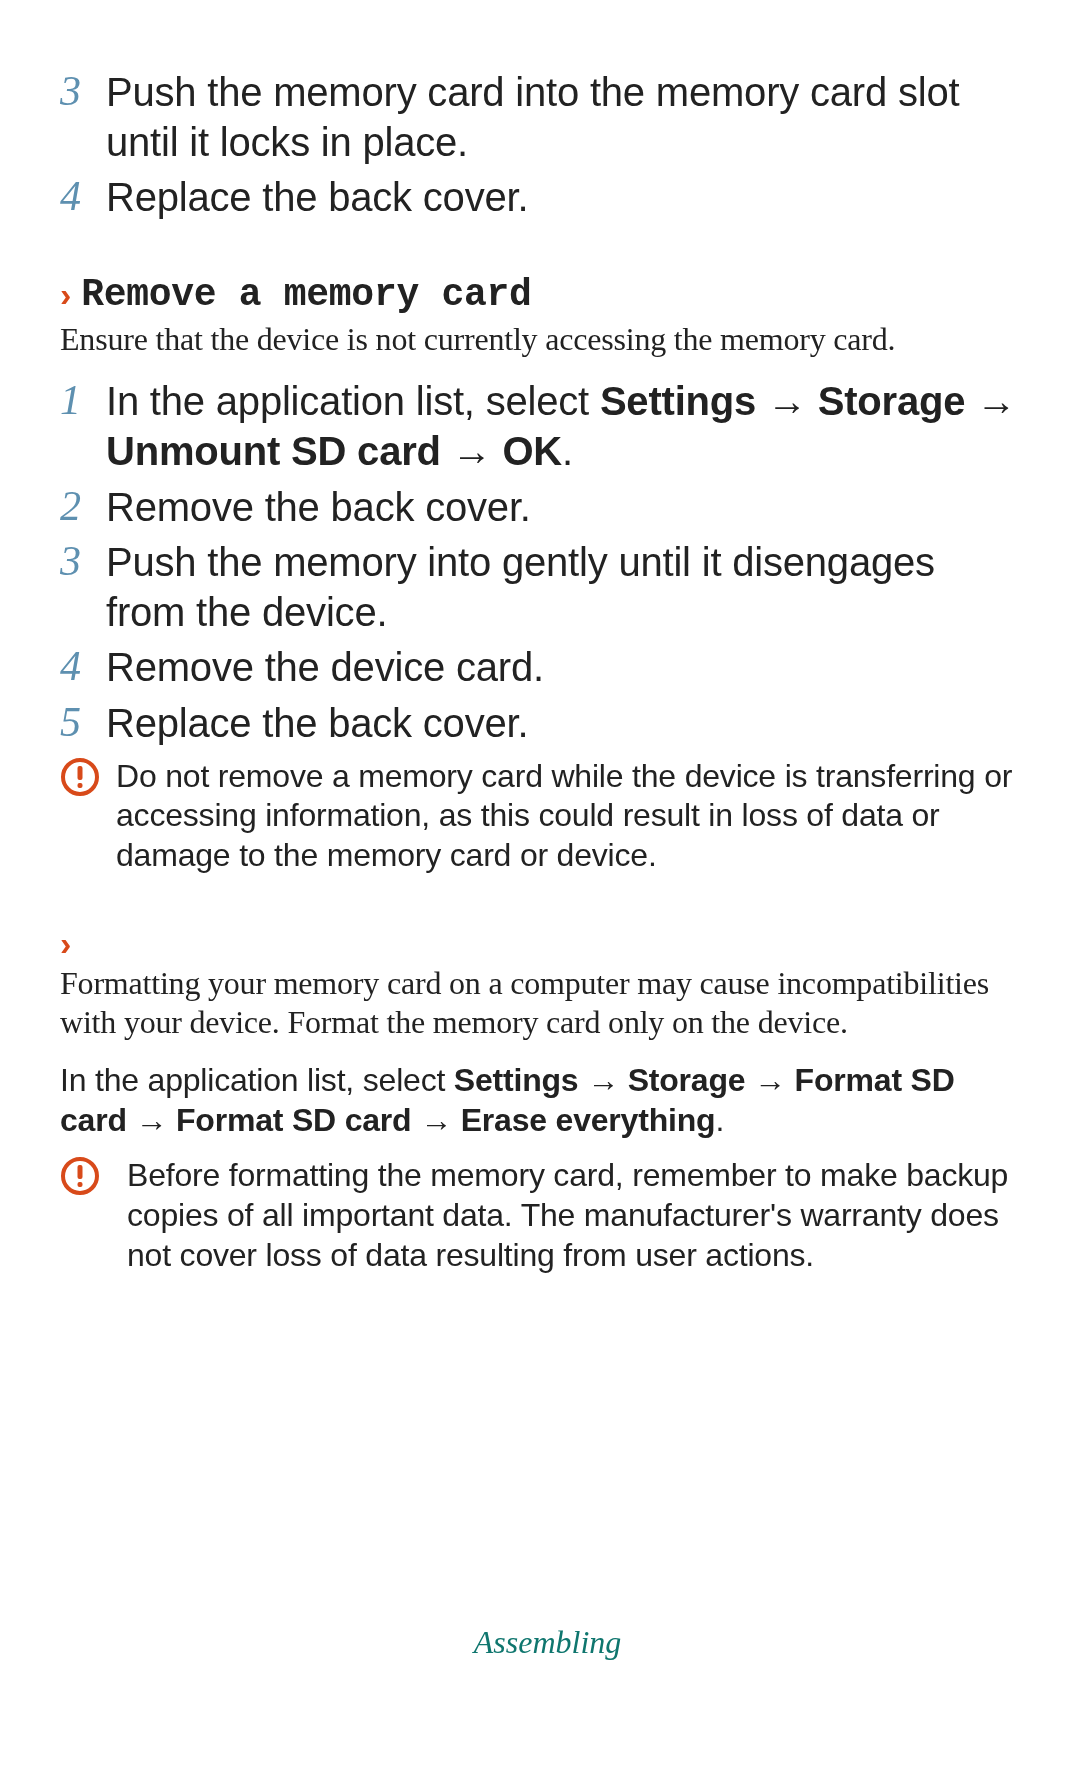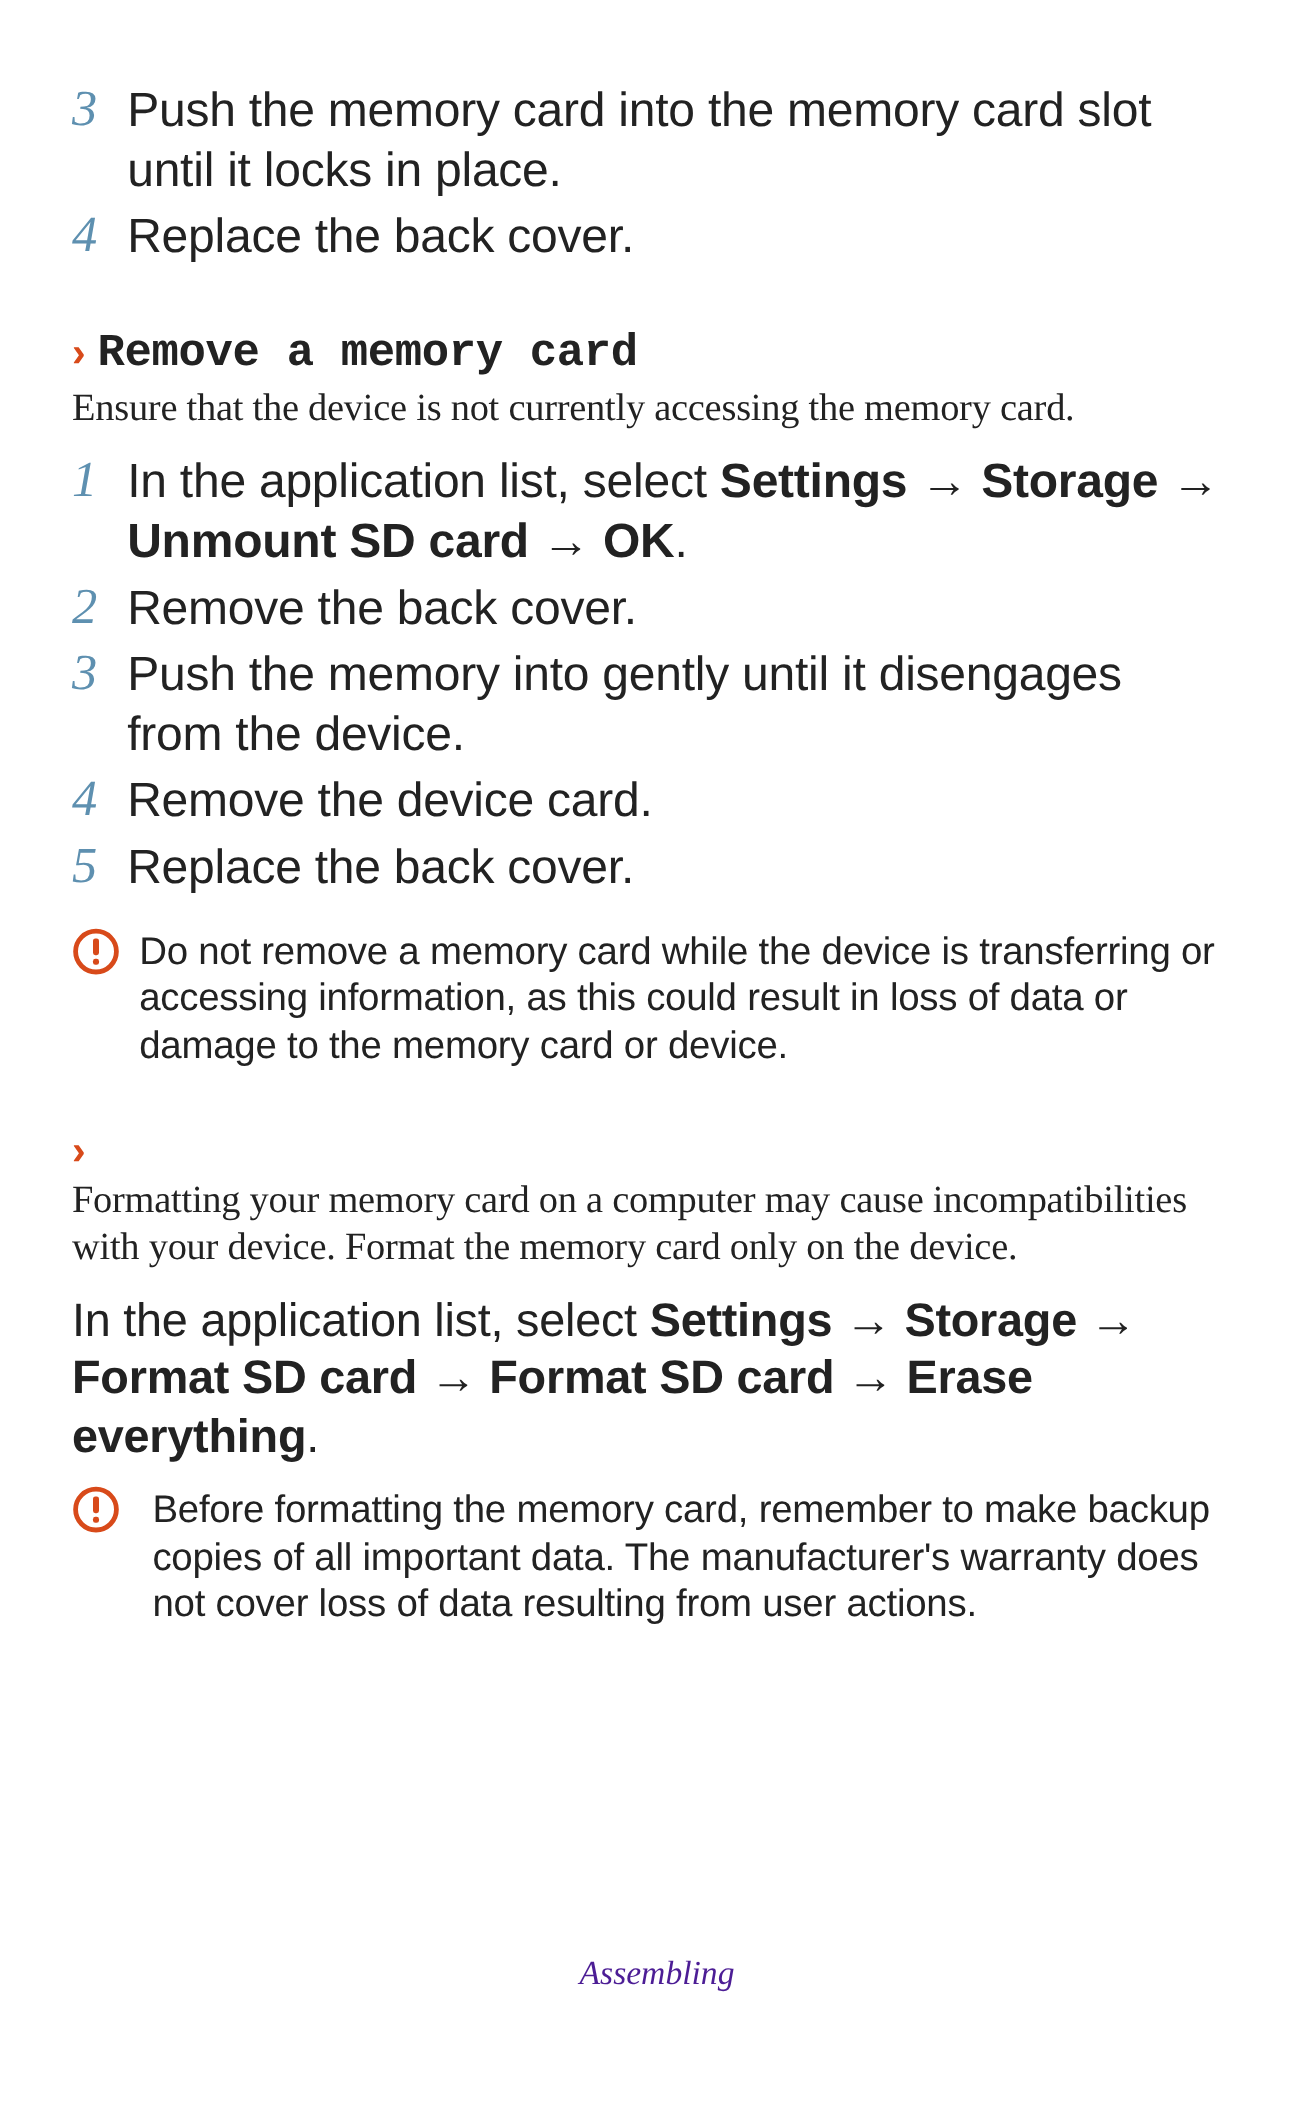--- a/index.html
+++ b/index.html
@@ -6,27 +6,27 @@
   html, body { width: 1080px; height: 1771px; background: #fff; font-family: "Segoe UI", "Helvetica Neue", Arial, sans-serif; color: #222; }
   .page { padding: 68px 60px 40px 60px; width: 1080px; height: 1771px; position: relative; }
   .step-list { list-style: none; }
   .step-item { display: flex; align-items: flex-start; margin-bottom: 6px; }
   .step-num { font-style: italic; font-family: Georgia, "Times New Roman", serif; font-size: 42px; color: #5e90b0; width: 46px; flex-shrink: 0; line-height: 1.1; text-align: left; }
   .step-text { font-size: 40px; line-height: 1.24; color: #222; flex: 1; letter-spacing: -0.2px; }
   .section-heading { display: flex; align-items: center; margin-top: 50px; margin-bottom: 4px; }
   .chevron { color: #d84a1a; font-size: 34px; font-weight: 700; margin-right: 10px; line-height: 1; }
   .heading-text { font-size: 38px; font-weight: 700; color: #222; letter-spacing: -0.3px; font-family: Liberation Mono, monospace; }
   .section-intro { font-size: 32px; line-height: 1.24; color: #222; margin-bottom: 18px; letter-spacing: -0.2px; font-family: Liberation Serif, serif; }
-  .callout { display: flex; align-items: flex-start; margin-top: 24px; }
+  .callout { display: flex; align-items: flex-start; margin-top: 8px; }
   .callout-icon { width: 56px; flex-shrink: 0; }
   .callout-icon svg { width: 40px; height: 40px; }
   .callout-text { font-size: 32px; line-height: 1.24; color: #222; flex: 1; letter-spacing: -0.2px; }
-  .format-path { font-size: 39px; line-height: 1.24; color: #222; letter-spacing: -0.2px; }
+  .format-path { font-size: 32px; line-height: 1.24; color: #222; letter-spacing: -0.2px; }
   b { font-weight: 700; }
-  .footer { position: absolute; bottom: 110px; left: 0; right: 0; text-align: center; font-style: italic; font-family: Georgia, "Times New Roman", serif; color: #4c1d95; font-size: 28px; padding-left: 15px; }
+  .footer { position: absolute; bottom: 110px; left: 0; right: 0; text-align: center; font-style: italic; font-family: Georgia, "Times New Roman", serif; color: #0f766e; font-size: 32px; padding-left: 15px; }
   .warning-svg circle { fill: none; stroke: #d84a1a; stroke-width: 4; }
   .warning-svg .bar { fill: #d84a1a; }
 </style>
 </head>
 <body>
 
 <div class="page">
 
   <ul class="step-list">
     <li class="step-item">

